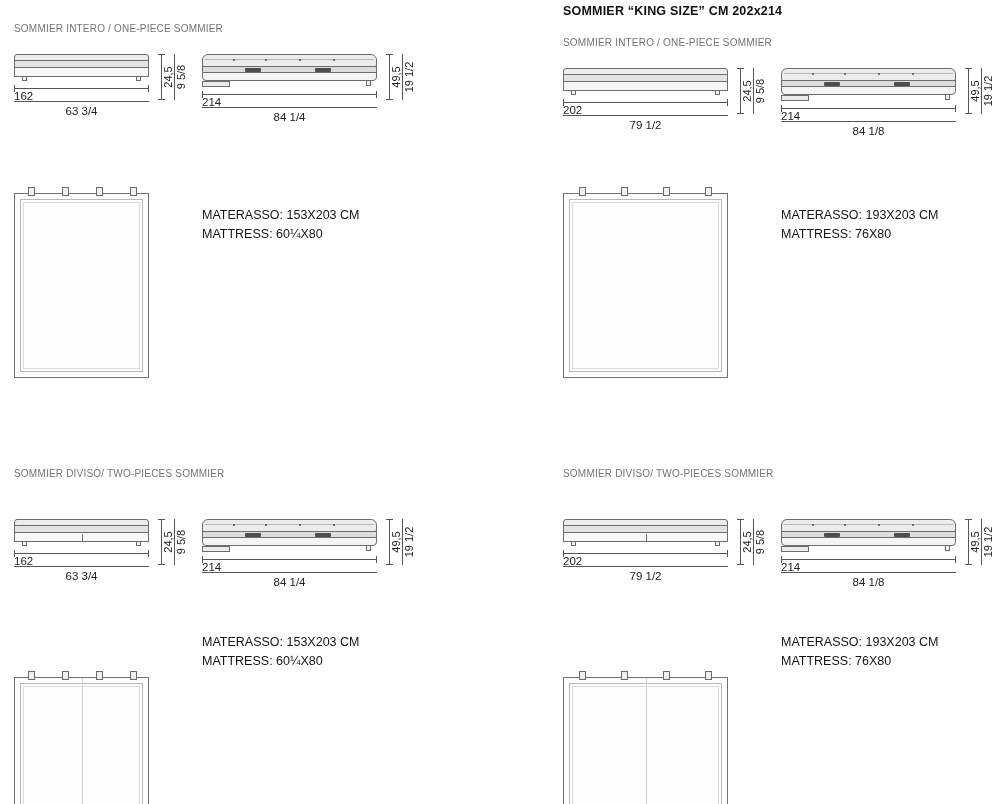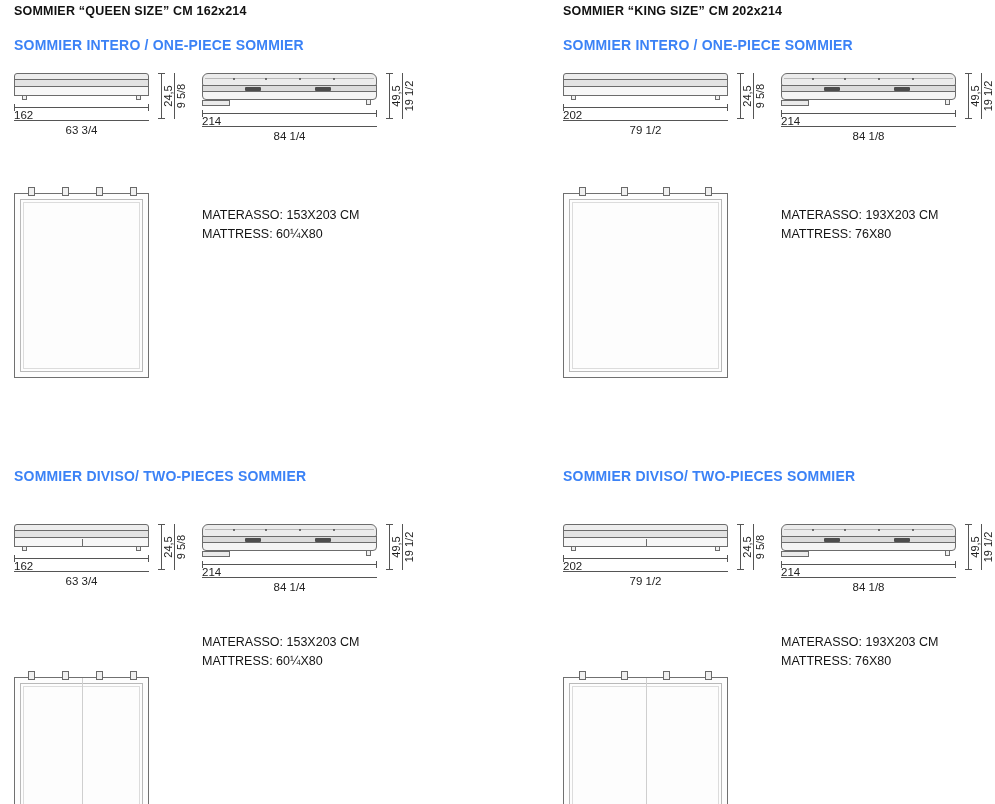--- a/index.html
+++ b/index.html
@@ -20,25 +20,25 @@
     width: 470px;
   }
   .panel-title {
     font-size: 12.5px;
     font-weight: bold;
     letter-spacing: 0.2px;
     margin: 0;
     color: #111;
   }
   .panel-sub {
-    font-size: 14px;
-    font-weight: bold;
+    font-size: 10px;
+    font-weight: normal;
     letter-spacing: 0.2px;
     margin: 0;
-    color: #3b82f6;
+    color: #737373;
   }
   
   .elev-row {
     position: relative;
     height: 78px;
   }
   .elev {
     position: absolute;
     top: 0;
   }
@@ -287,21 +287,20 @@
     font-size: 12.5px;
     line-height: 19px;
     color: #141414;
     white-space: nowrap;
   }
 </style>
 </head>
 <body>
 
 <div class="panel" style="left:14px; top:4px;">
-  <div class="panel-title">SOMMIER “QUEEN SIZE” CM 162x214</div>
   <div class="panel-sub" style="margin-top:19px;">SOMMIER INTERO / ONE-PIECE SOMMIER</div>
 
   <div class="elev-row" style="margin-top:20px;">
 
     <div class="elev elev-front" style="width:135px;">
       <div class="front-stack">
         <div class="slab top"></div>
         <div class="slab mid"></div>
         <div class="slab base"></div>
         <div class="foot" style="left:8px;"></div>

